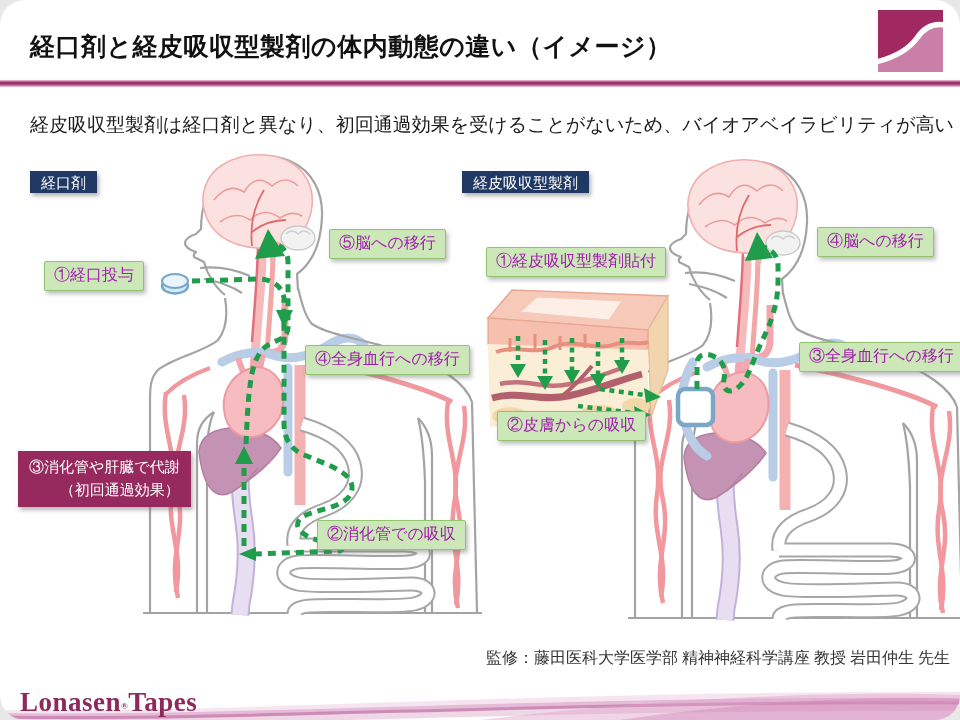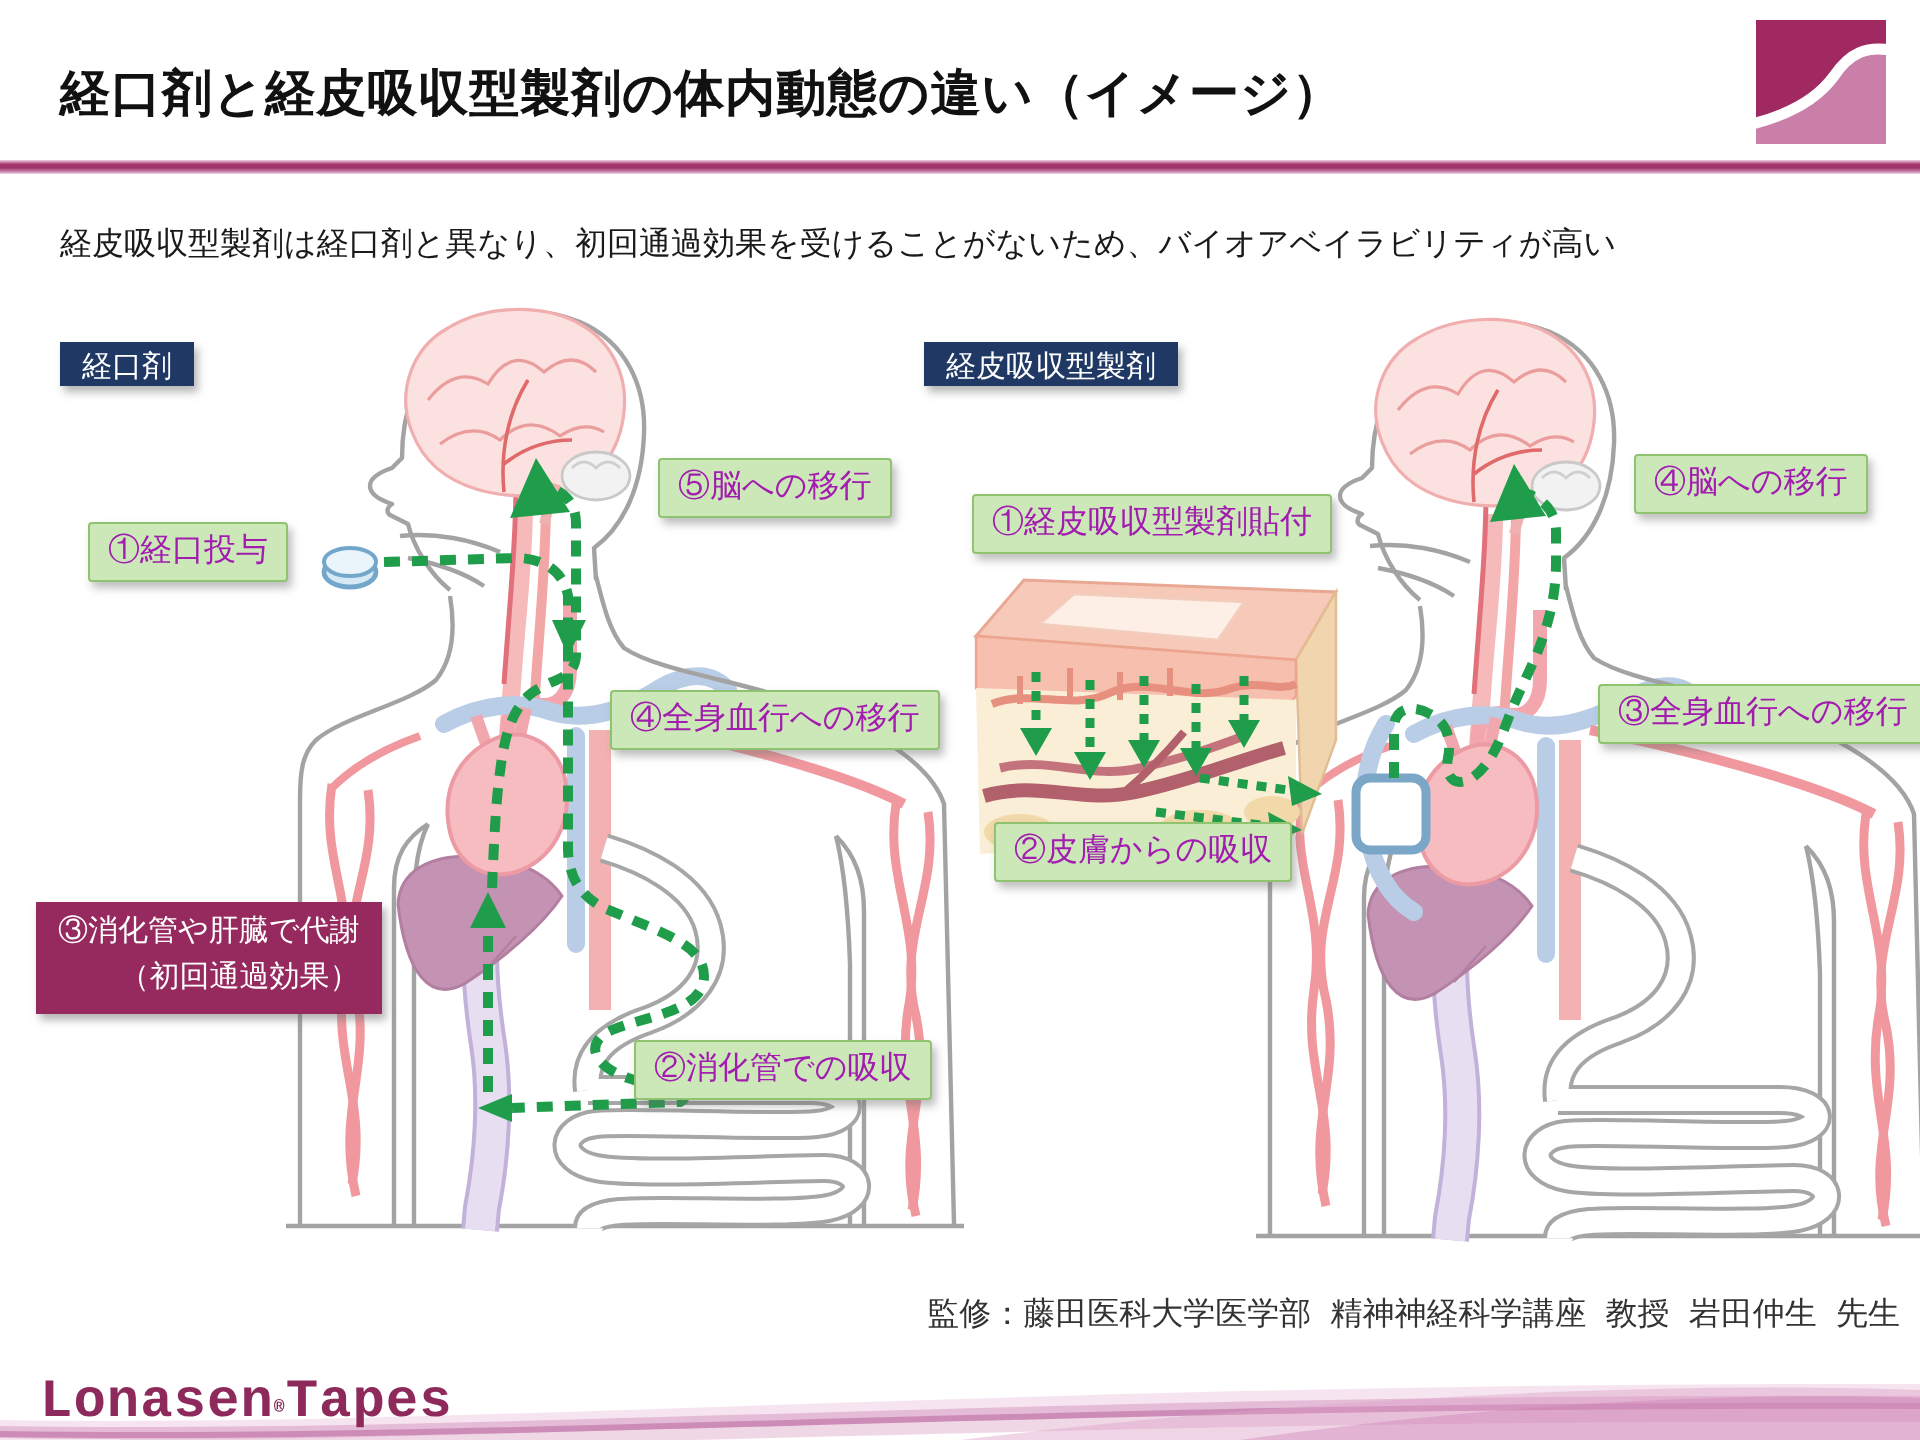--- a/index.html
+++ b/index.html
@@ -1,22 +1,22 @@
 <!DOCTYPE html>
 <html style="--navy: #1f3864; --magenta-box: #962a5e; --green-label-bg: #cce8b8; --green-label-border: #8fc36f; --green-arrow: #1f9d4b; --brand-magenta: #8d2a5b; --rule-pink: #9c3268;"><head>
 <meta charset="utf-8">
 <style>
   html,body{margin:0;padding:0;background:#e8e8e8;}
   .slide{position:relative;width:960px;height:720px;background:#fff;overflow:hidden;
-         font-family:Liberation Mono, monospace;}
+         font-family:Liberation Serif, serif;border-radius:25px;}
   .title{position:absolute;left:30px;top:30px;font-size:25px;font-weight:bold;color:#111;
          letter-spacing:0.5px;white-space:nowrap;}
   .rule{position:absolute;left:0;top:80px;width:960px;height:7px;
         background:linear-gradient(180deg,#f0d3e4 0%,#a8376f 30%,var(--rule-pink,#9c3268) 55%,#cf8ab2 85%,#f3dcea 100%);}
-  .subtitle{position:absolute;left:30px;top:112px;font-size:16px;color:#1a1a1a;white-space:nowrap;}
+  .subtitle{position:absolute;left:30px;top:112px;font-size:19px;color:#1a1a1a;white-space:nowrap;}
   .brandmark{position:absolute;left:878px;top:10px;}
   .figs{position:absolute;left:0;top:0;width:960px;height:720px;}
   .glabel{position:absolute;background:var(--green-label-bg,#cce8b8);
           border:1.6px solid var(--green-label-border,#8fc36f);border-radius:2px;
           padding:3px 9px 4px;font-size:16px;color:#a21caf;white-space:nowrap;
           box-shadow:2px 3px 4px rgba(110,110,110,.45);}
   .navtag{position:absolute;background:var(--navy,#1f3864);color:#fff;font-size:15px;
           padding:3px 11px 0;white-space:nowrap;box-shadow:2px 3px 4px rgba(110,110,110,.5);}
   .magbox{position:absolute;background:var(--magenta-box,#962a5e);color:#fff;font-size:15px;
           padding:5px 11px 6px;line-height:1.5;box-shadow:2px 3px 4px rgba(110,110,110,.5);white-space:nowrap;text-align:right;}

